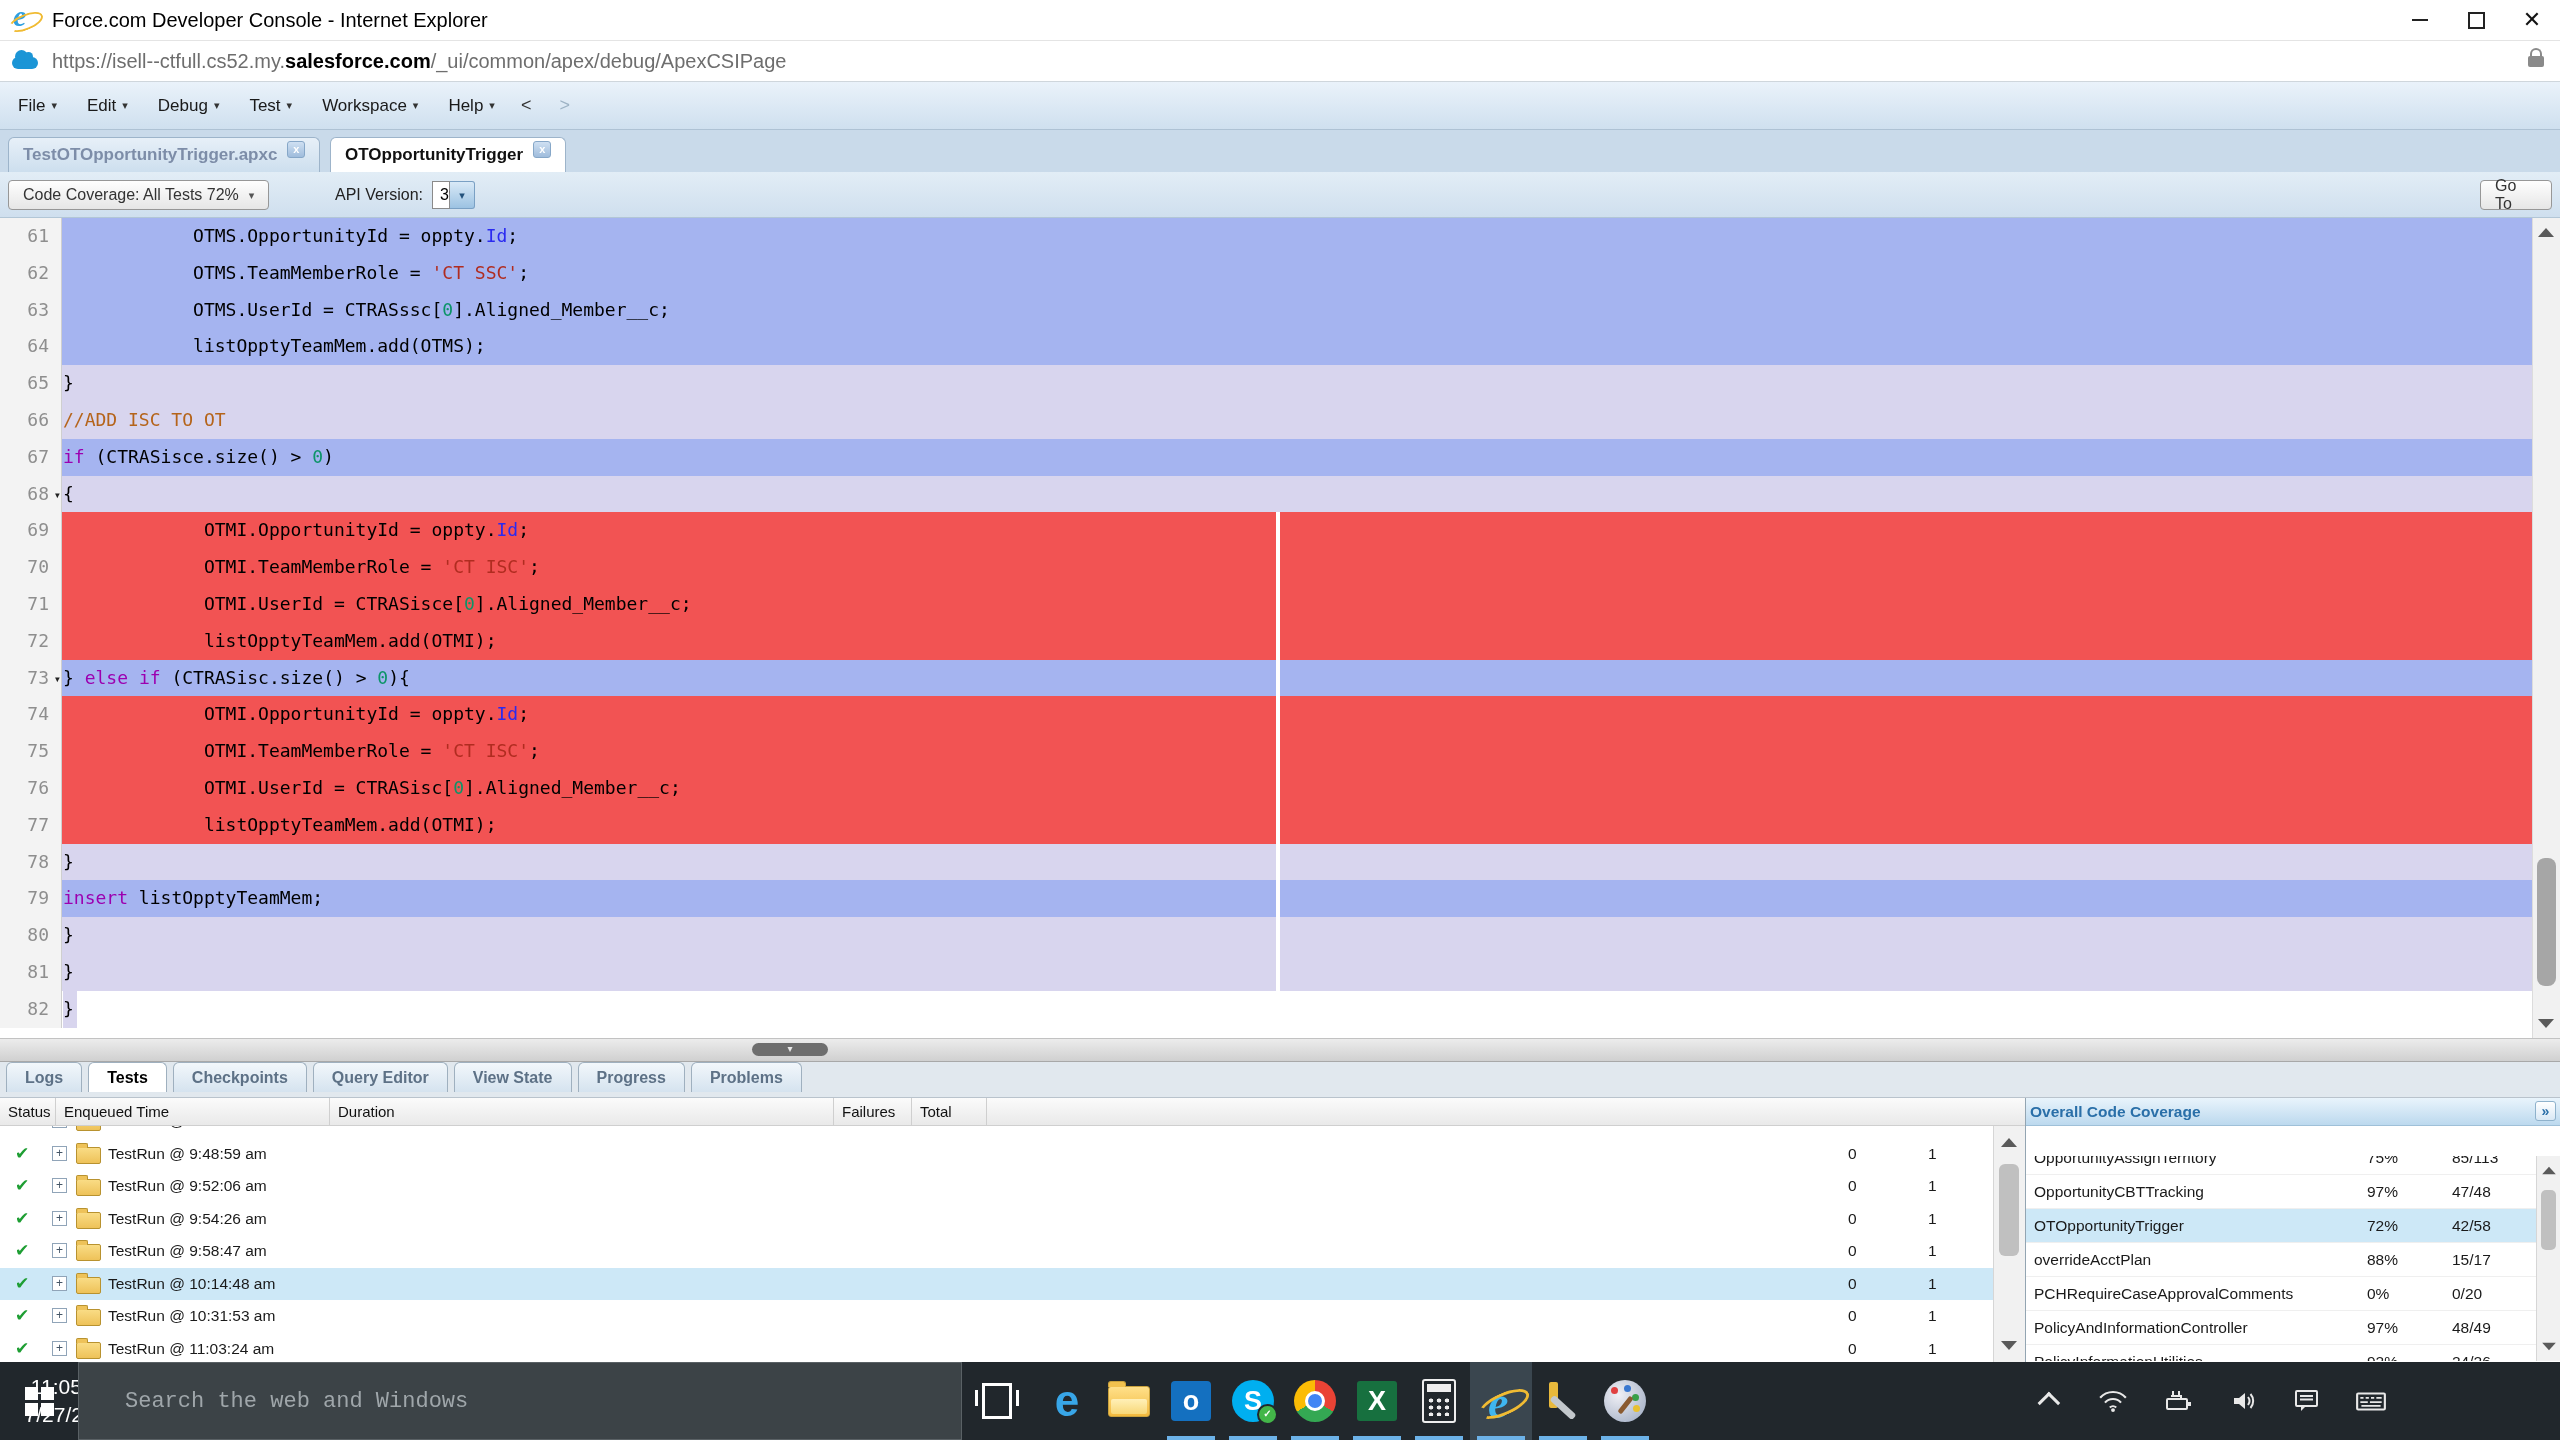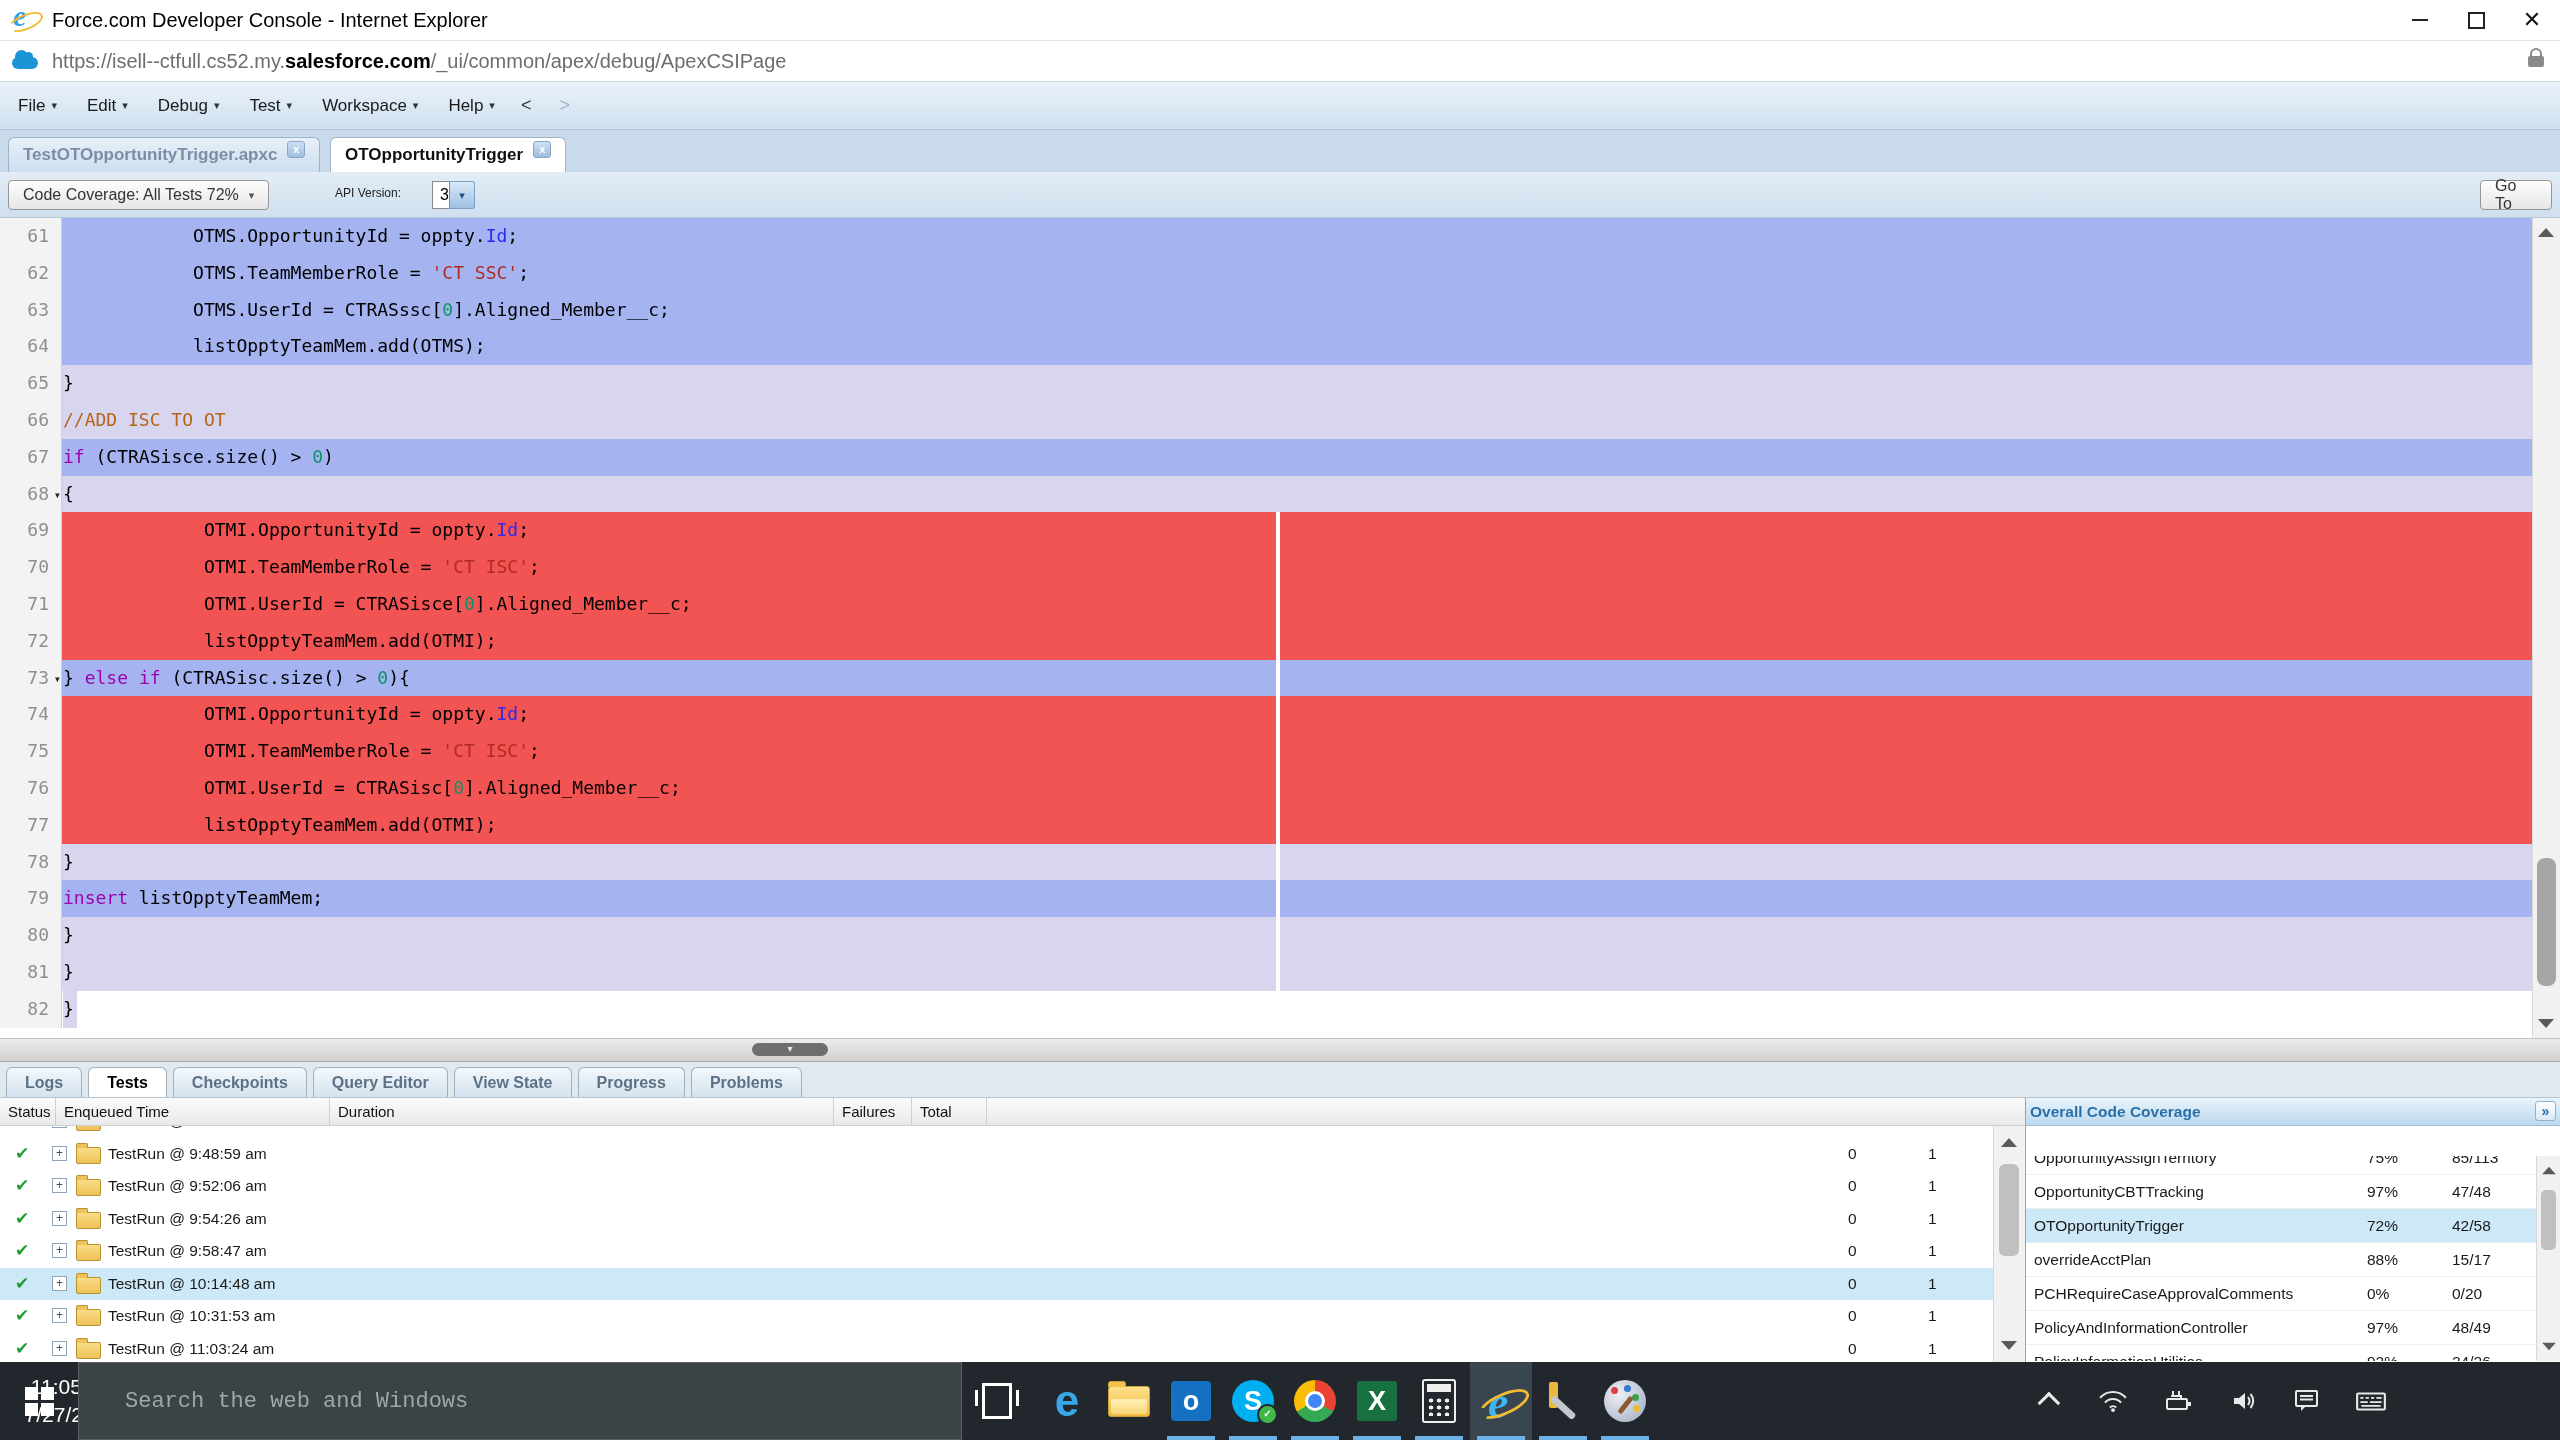--- a/index.html
+++ b/index.html
@@ -36,21 +36,21 @@
   #tabstrip{position:absolute;left:0;top:130px;width:2560px;height:42px;background:#c9daea}
   .etab{position:absolute;bottom:0;height:34px;border:1px solid #9db4ca;border-bottom:none;border-radius:6px 6px 0 0;display:flex;align-items:center;padding:0 14px;font-size:17px;font-weight:bold}
   #tab-0{left:8px;background:linear-gradient(#e7f0f8,#cddfee);color:#7d8da8}
   #tab-1{left:330px;background:#fff;color:#111}
   .tclose{display:inline-block;width:16px;height:15px;margin-left:10px;background:linear-gradient(#cfe0f2,#9fbcdc);border:1px solid #86a7c8;border-radius:3px;color:#fff;font-size:11px;font-weight:bold;line-height:14px;text-align:center;transform:translateY(-6px)}
   
   #toolbar{position:absolute;left:0;top:172px;width:2560px;height:46px;background:linear-gradient(#e2edf6,#cfdfee);border-bottom:1px solid #b2c6d6;box-sizing:border-box}
   .btn{position:absolute;top:8px;height:30px;background:linear-gradient(#fefefe,#e6e6e6);border:1px solid #979797;border-radius:4px;font-size:16px;color:#333;display:flex;align-items:center;padding:0 14px;box-sizing:border-box}
   #coverage-btn{left:8px}
   #coverage-btn .caret{font-size:11px;margin-left:10px;color:#555}
-  #api-label{position:absolute;left:335px;top:14px;font-size:12px;color:#222}
+  #api-label{position:absolute;left:335px;top:14px;font-size:16px;color:#222}
   #api-select{position:absolute;left:432px;top:9px;height:28px;display:flex}
   #api-value{width:18px;background:#fff;border:1px solid #8a8a8a;font-size:16px;line-height:26px;padding-left:7px;box-sizing:border-box}
   #api-arrow{width:24px;background:linear-gradient(#d9e9f7,#9cc2e2);border:1px solid #7aa0c4;border-left:none;border-radius:0 3px 3px 0;color:#23527c;font-size:11px;text-align:center;line-height:26px}
   #goto-btn{left:2480px;width:72px;justify-content:flex-start}
   
   #editor{position:absolute;left:0;top:218px;width:2560px;height:820px;background:#fff;overflow:hidden}
   #editor-lines{position:absolute;left:0;top:0;width:2532px}
   .line{display:flex;height:36.8px;line-height:36.8px;font-family:"DejaVu Sans Mono",monospace;font-size:18px}
   .gutter{width:62px;background:#f3f3f3;border-right:1px solid #cfcfcf;box-sizing:border-box;text-align:right;padding-right:12px;color:#8e8e8e;position:relative;flex:none}
   .fold{position:absolute;right:0px;top:1px;font-size:12px;color:#222;line-height:36px}
@@ -65,21 +65,21 @@
   #ed-scroll{position:absolute;left:2532px;top:0;width:28px;height:820px;background:#f1f1f1;border-left:1px solid #dcdcdc;box-sizing:border-box}
   .tri-up{width:0;height:0;border-left:8px solid transparent;border-right:8px solid transparent;border-bottom:9px solid #5a5a5a}
   .tri-down{width:0;height:0;border-left:8px solid transparent;border-right:8px solid transparent;border-top:9px solid #5a5a5a}
   #ed-up{position:absolute;left:5px;top:10px}
   #ed-thumb{position:absolute;left:4px;top:640px;width:19px;height:128px;background:#a6a6a6;border-radius:8px}
   #ed-down{position:absolute;left:5px;bottom:10px}
   
   #splitter{position:absolute;left:0;top:1038px;width:2560px;height:24px;background:linear-gradient(#ececec,#d0d0d0);border-top:1px solid #c2c2c2;border-bottom:1px solid #a8a8a8;box-sizing:border-box}
   #grip{position:absolute;left:752px;top:4px;width:76px;height:13px;background:#6e6e6e;border-radius:7px;text-align:center;line-height:11px;font-size:10px;color:#e8e8e8}
   
-  #panel-tabs-row{position:absolute;left:0;top:1062px;width:2560px;height:36px;background:#e1e8ee;border-bottom:1px solid #b9c3cc;box-sizing:border-box;display:flex;align-items:flex-end;padding-left:6px;gap:6px}
+  #panel-tabs-row{position:absolute;left:0;top:1062px;width:2560px;height:36px;background:#e1e8ee;border-bottom:1px solid #b9c3cc;box-sizing:border-box;display:flex;align-items:flex-start;padding-left:6px;gap:6px}
   .ptab{height:29px;line-height:29px;padding:0 18px;border:1px solid #9fb0bf;border-bottom:none;border-radius:6px 6px 0 0;background:linear-gradient(#f2f7fb,#d5e3ef);color:#5d7186;font-weight:bold;font-size:16px}
   .ptab.active{background:#fff;color:#000}
   
   #tests-header{position:absolute;left:0;top:1098px;width:2025px;height:28px;background:linear-gradient(#fbfbfb,#e9e9e9);border-bottom:1px solid #cfcfcf;box-sizing:border-box;display:flex;font-size:15px;color:#111}
   .th{line-height:27px;padding-left:8px;border-right:1px solid #cfcfcf;box-sizing:border-box;flex:none;overflow:hidden}
   .w0{width:56px}.w1{width:1006px}.w2{width:274px}.w3{width:504px}.w4{width:78px}.w5{width:75px}.wf{flex:1;border-right:none}
   #tests-body{position:absolute;left:0;top:1126px;width:1993px;height:236px;background:#fff;overflow:hidden}
   .trow{position:relative;height:32.5px;line-height:32.5px;font-size:15.5px;color:#1a1a1a}
   .trow.sel{background:#cde8f7}
   .trow.partial{margin-top:-21px}

